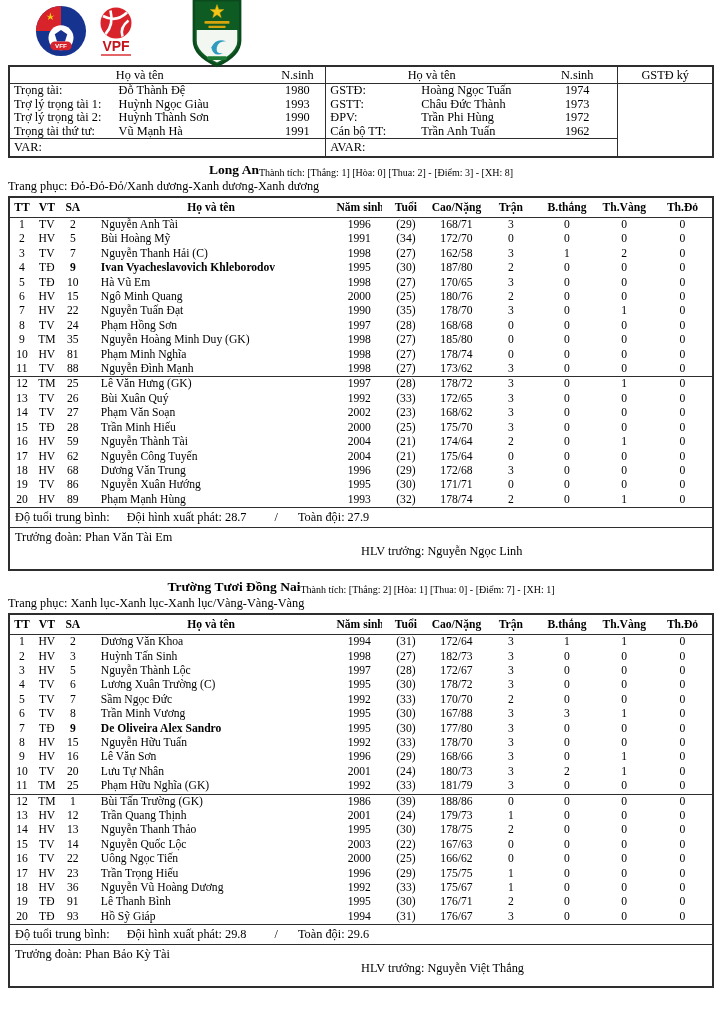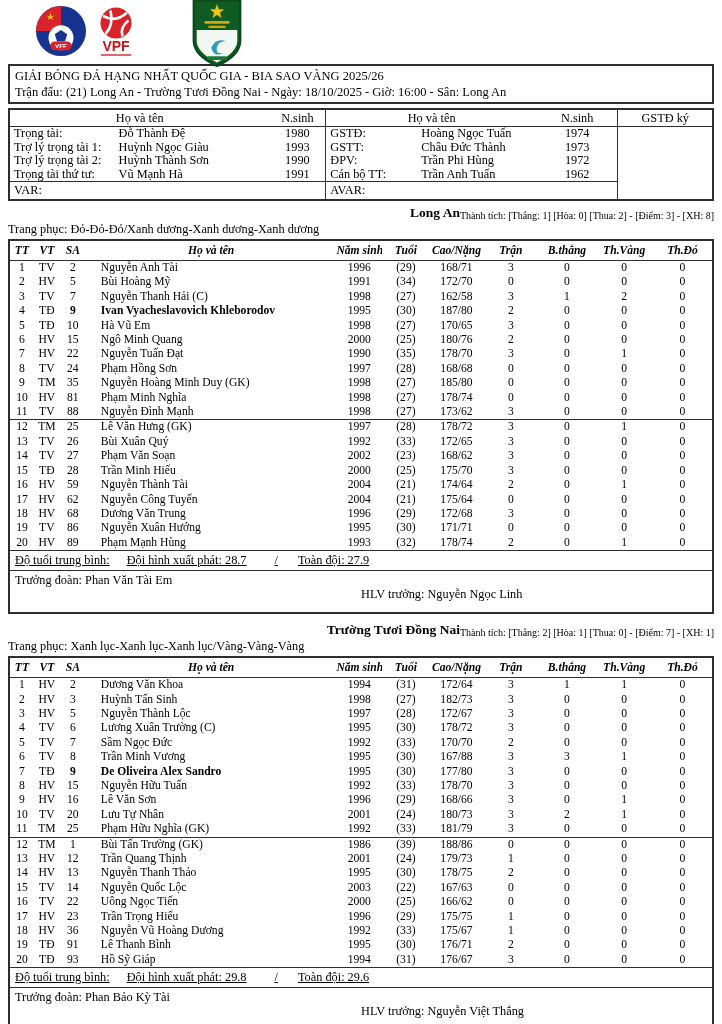--- a/index.html
+++ b/index.html
@@ -17,35 +17,35 @@
   .info-box { border:2px solid #2e2e2e; margin-top:3px; padding:2px 5px; font-size:12.5px; line-height:16px; }
   
   .officials { width:100%; border-collapse:collapse; margin-top:4px; font-size:12.3px; table-layout:fixed; }
   .officials { border:2px solid #2e2e2e; }
   .officials td { padding:0 4px; height:13.5px; line-height:13.5px; overflow:hidden; white-space:nowrap; }
   .officials tr.ohdr td { text-align:center; height:16px; line-height:16px; border-bottom:1.2px solid #2e2e2e; }
   .officials td.sep { border-right:1.2px solid #2e2e2e; }
   .officials td.yr { text-align:center; }
   .officials tr.var-row td { border-top:1.2px solid #2e2e2e; height:17px; line-height:17px; }
   
-  .team-head { display:flex; justify-content:flex-end; align-items:flex-end; margin-top:3px; height:17px; }
+  .team-head { display:flex; justify-content:center; align-items:flex-end; margin-top:3px; height:17px; }
   .team-head.second { margin-top:7px; }
   .team-name { font-size:13.5px; font-weight:bold; }
   .team-record { font-size:10px;margin-top:46px; }
   .team-kit { font-size:12.3px; height:16px; line-height:16px; margin-bottom:2px; }
   
   .roster-wrap { border:2px solid #2e2e2e; }
   .roster { width:100%; border-collapse:collapse; table-layout:fixed; font-size:11.6px; }
   .roster td { text-align:center; padding:0; height:14.4px; line-height:14.4px; overflow:hidden; white-space:nowrap; }
-  .roster thead td { font-weight:bold; height:19px; line-height:18px; border-bottom:1.2px solid #2e2e2e;font-style:italic; }
+  .roster thead td { font-weight:bold; height:19px; line-height:18px; border-bottom:1.2px solid #2e2e2e; }
   .roster td.name { text-align:left; padding-left:15px; }
   .roster tbody tr:nth-child(12) td { border-top:1.3px solid #2e2e2e; }
   .roster tbody tr.bold-row td:nth-child(3),
   .roster tbody tr.bold-row td:nth-child(4) { font-weight:bold; }
-  .age-row { border-top:1.2px solid #2e2e2e; display:flex; align-items:center; height:19px; font-size:12.3px; padding-left:5px;text-decoration:underline; }
+  .age-row { border-top:1.2px solid #2e2e2e; display:flex; align-items:center; height:19px; font-size:12.3px; padding-left:5px; }
   .age-row .ml1 { margin-left:17px; }
   .age-row .ml2 { margin-left:28px; }
   .age-row .ml3 { margin-left:20px; }
   .staff-row { border-top:1.2px solid #2e2e2e; position:relative; height:42px; font-size:12.3px; padding:2px 5px; box-sizing:border-box; }
   .staff-row .coach { position:absolute; left:50%; top:16px; }
 </style>
 </head>
 <body>
 
 <div class="page">
@@ -80,24 +80,20 @@
         <path d="M8 34 H50 V45 Q50 57 29 67.5 Q8 57 8 45 Z" fill="#f2f7f2"></path>
         <polygon points="29,7.5 30.8,12.6 36.1,12.7 31.9,15.9 33.4,21.1 29,18 24.6,21.1 26.1,15.9 21.9,12.7 27.2,12.6" fill="#f5c518" stroke="#caa00a" stroke-width="0.5"></polygon>
         <rect x="16" y="24.5" width="26" height="3" rx="1" fill="#d9a50f"></rect>
         <rect x="20" y="29.5" width="18" height="2.2" rx="1" fill="#d9a50f"></rect>
         <path d="M23 52 Q28 41.5 38.5 45.5 Q30.5 45 28.8 52 Q27.5 58.8 35 58 Q25.8 62.5 23 52 Z" fill="#2e9bbf"></path>
         <rect x="19" y="61" width="20" height="4" rx="1" fill="#1b7a33"></rect>
       </svg>
     </div>
   </div>
 
-  <div class="info-box">
-    <div>GIẢI BÓNG ĐÁ HẠNG NHẤT QUỐC GIA - BIA SAO VÀNG 2025/26</div>
-    <div>Trận đấu: (21) Long An - Trường Tươi Đồng Nai - Ngày: 18/10/2025 - Giờ: 16:00 - Sân: Long An</div>
-  </div>
 
   <table class="officials">
     <colgroup>
       <col style="width:15%">
         <col style="width:22%">
         <col style="width:8%">
       <col style="width:13%">
         <col style="width:17%">
         <col style="width:11.5%">
       <col style="width:13.5%">

